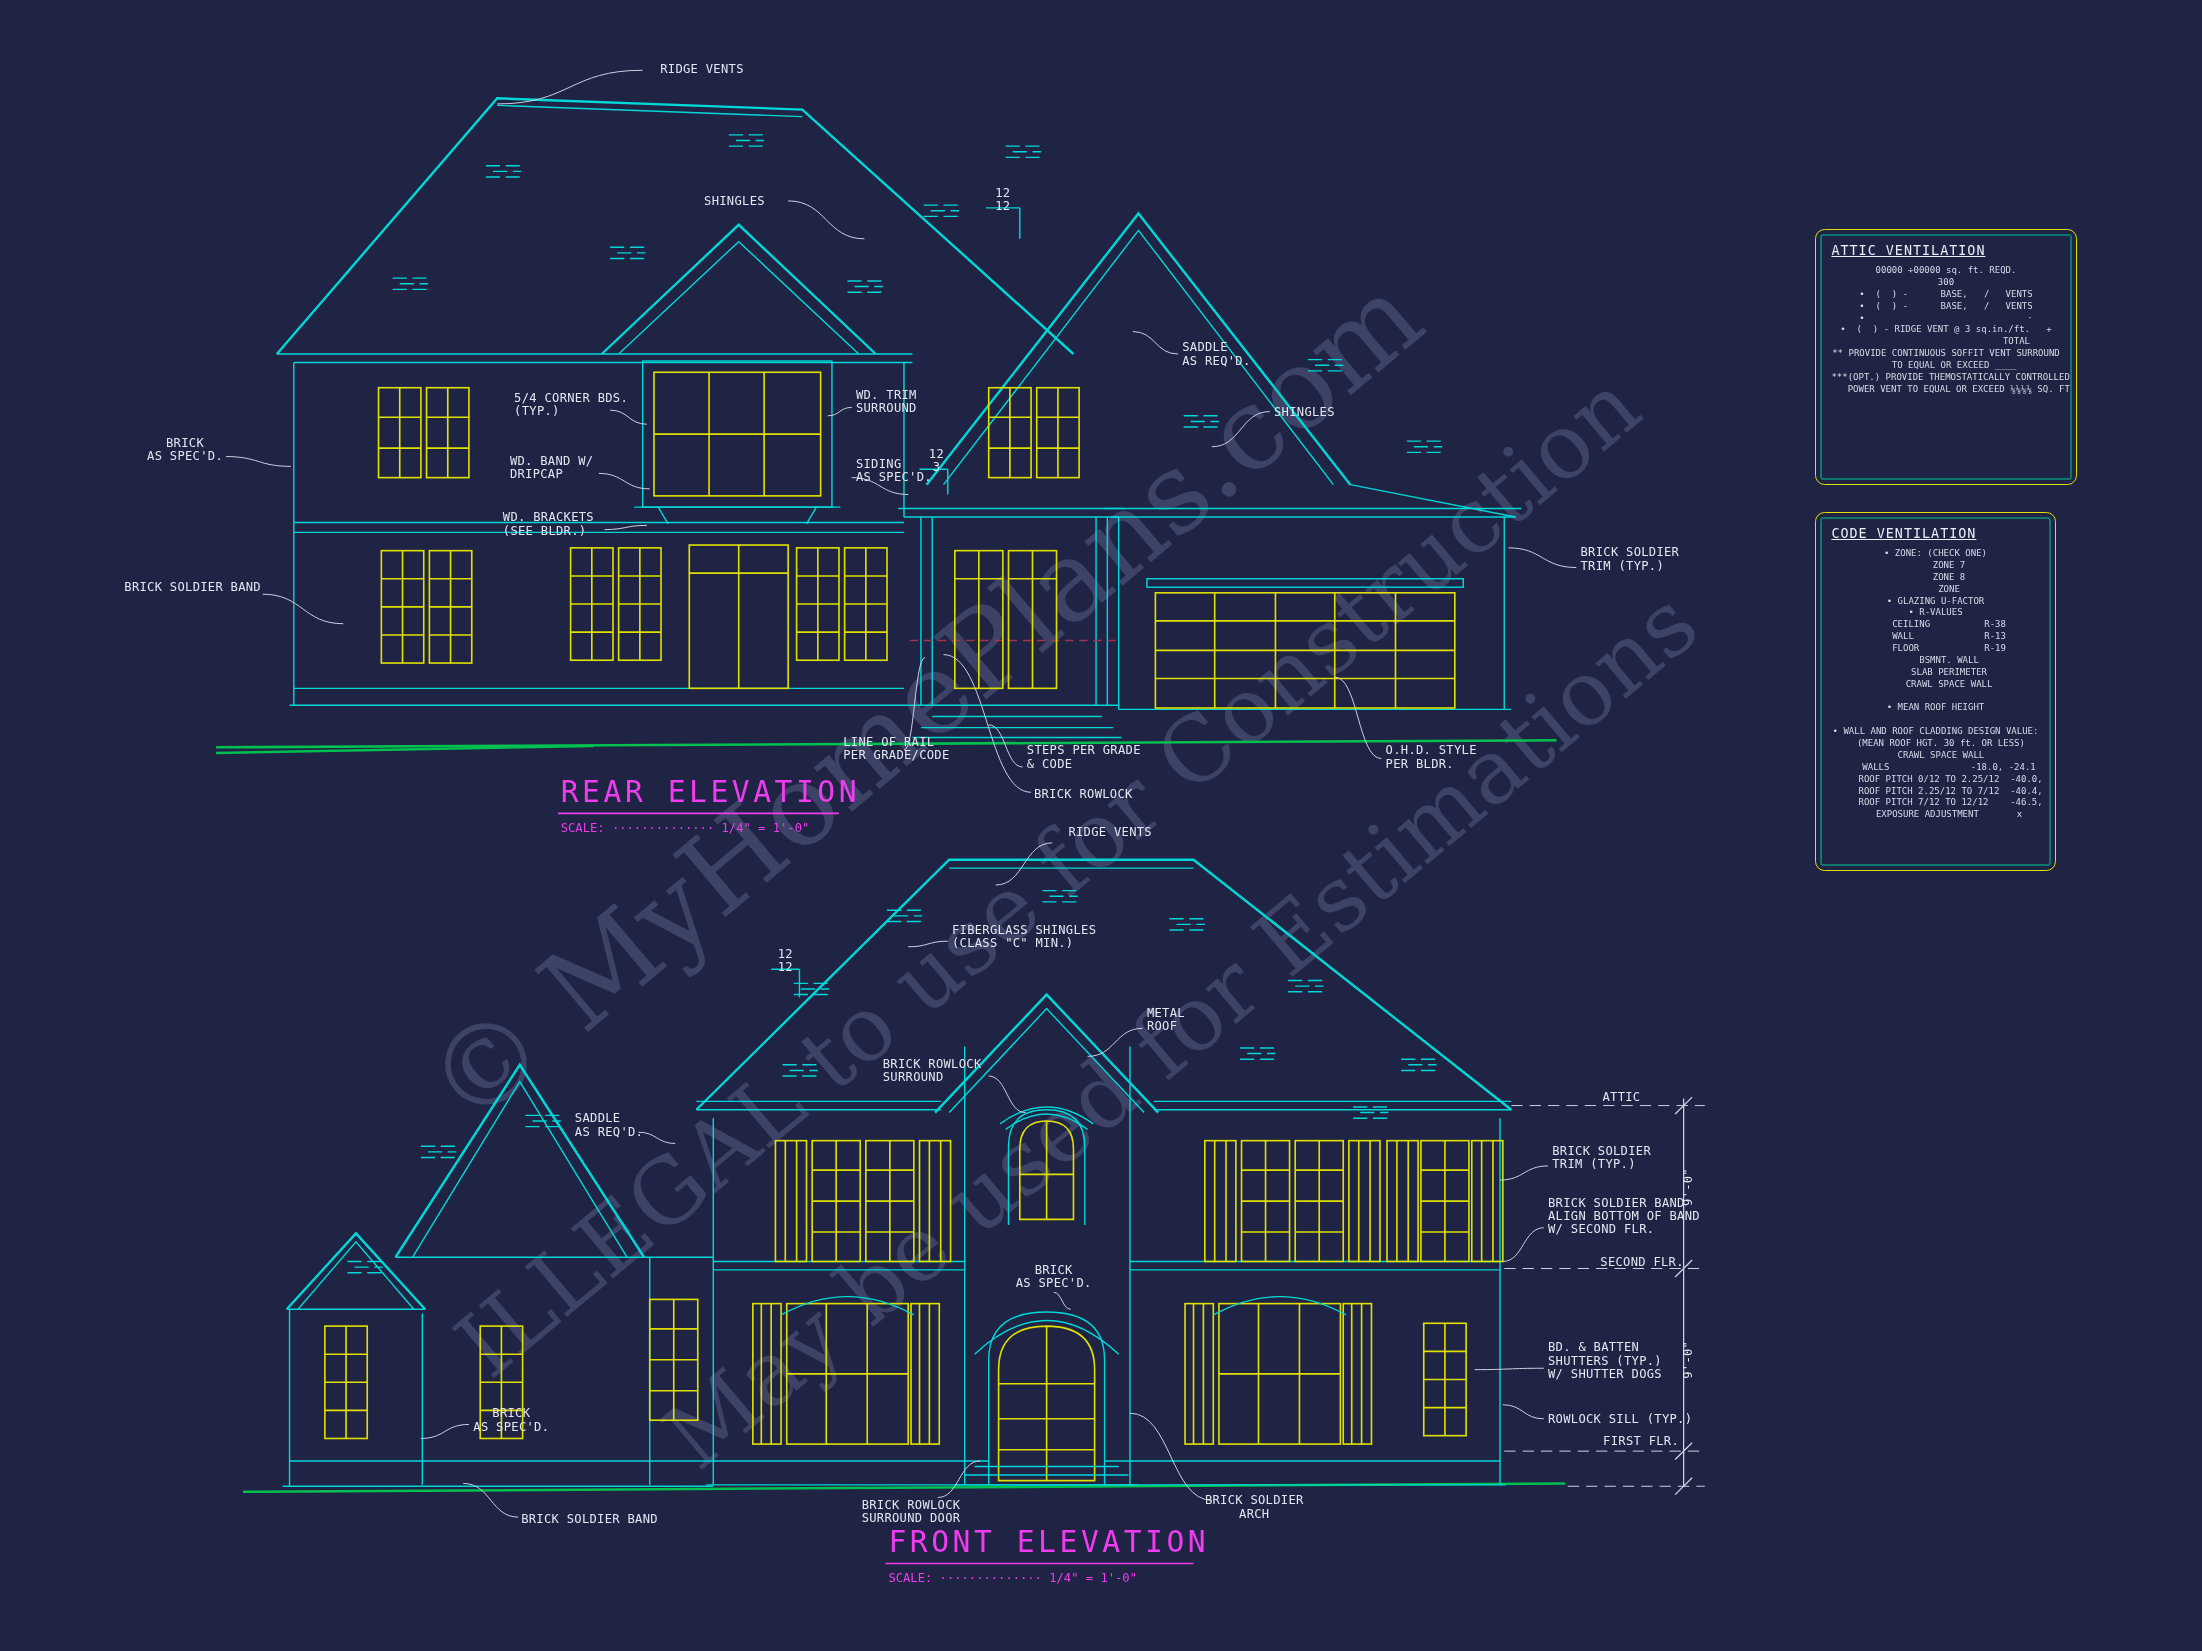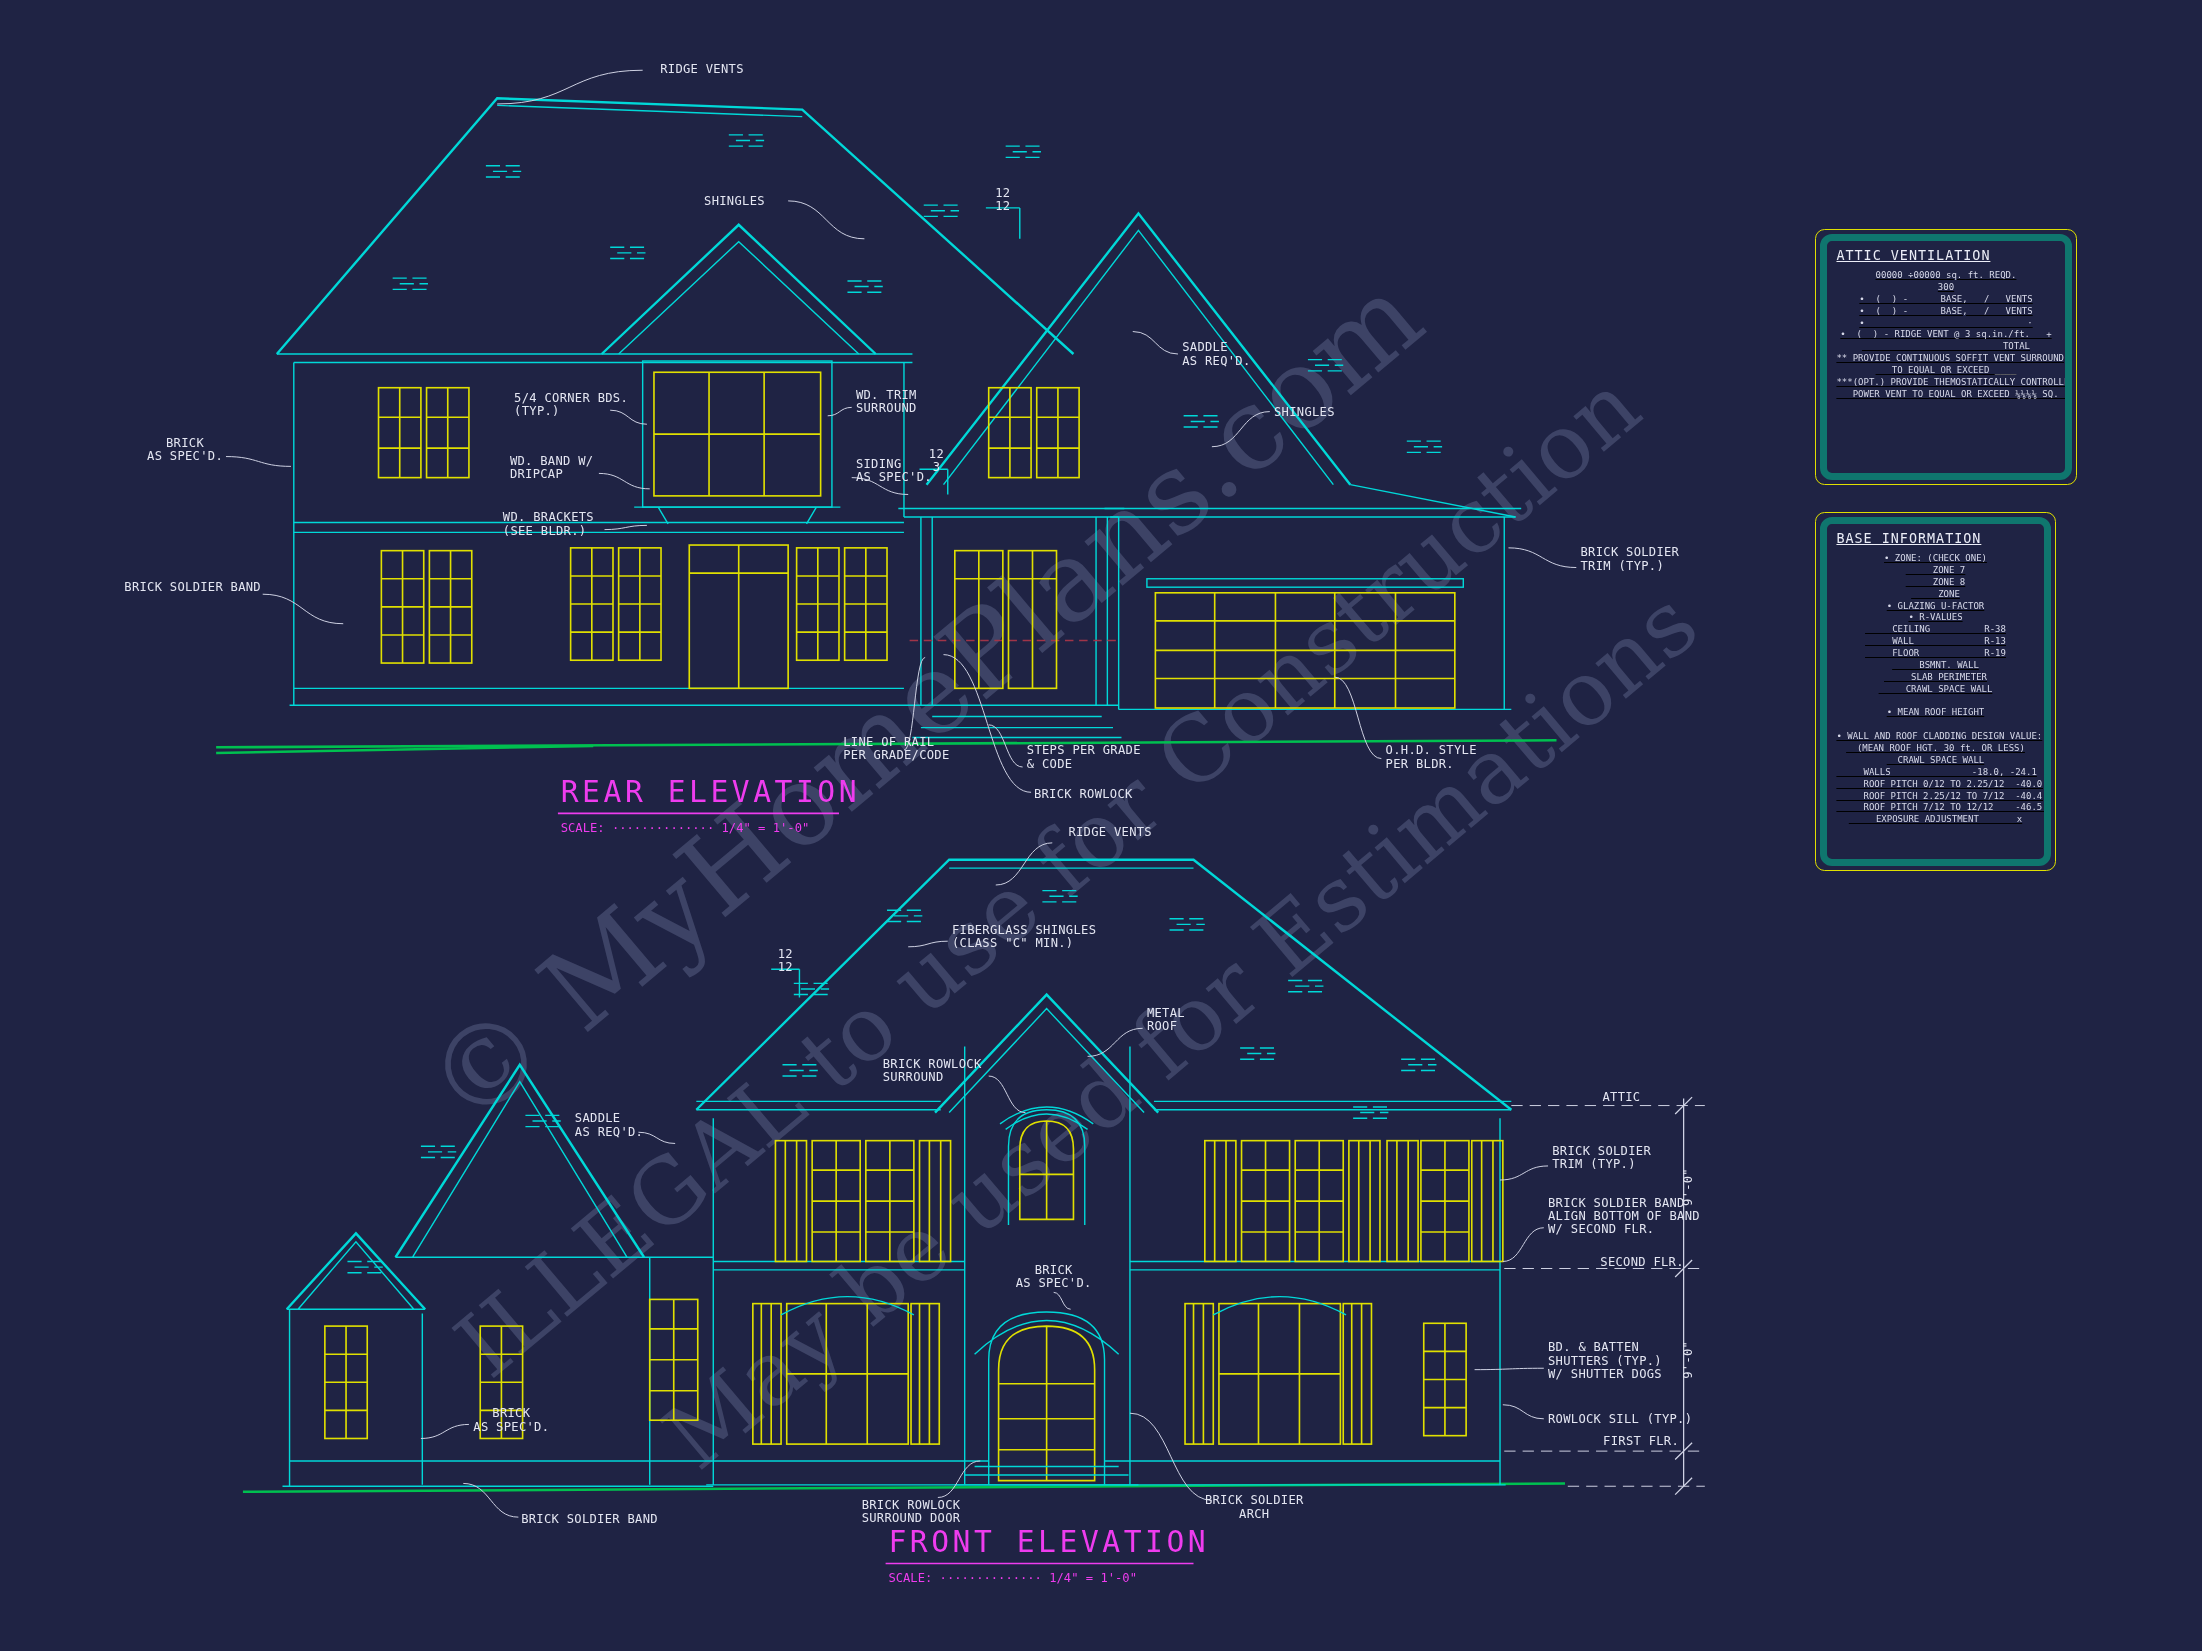--- a/index.html
+++ b/index.html
@@ -20,21 +20,21 @@
   .red-dash{stroke:#a03448;stroke-width:1;stroke-dasharray:6 4;}
   .ann{fill:#e4e6f2;font-size:8.6px;font-family:"DejaVu Sans Mono","Liberation Mono",monospace;letter-spacing:0.2px;}
   .title-text{fill:#ee3cee;font-size:21px;letter-spacing:2.5px;font-family:"DejaVu Sans Mono","Liberation Mono",monospace;}
   .scale-text{fill:#ee3cee;font-size:8.6px;font-family:"DejaVu Sans Mono","Liberation Mono",monospace;}
   .mg{stroke:#ee3cee;stroke-width:1.2;}
   .wm{fill:rgba(140,150,190,0.28);font-family:"DejaVu Serif","Liberation Serif",serif;}
   .wm-a{font-size:80px;}
   .wm-b{font-size:64px;}
   
   .panel{position:absolute;border:1.9px solid #e0e000;border-radius:9.6px;padding:3.8px;box-sizing:border-box;}
-  .panel-inner{border:7px solid #0f766e;border-radius:12px;height:100%;box-sizing:border-box;padding:7.6px 9.6px;overflow:hidden;text-decoration:underline;}
+  .panel-inner{border:2px solid #0f766e;border-radius:3px;height:100%;box-sizing:border-box;padding:7.6px 9.6px;overflow:hidden;}
   .panel-title{color:#eceef8;font-size:13.4px;letter-spacing:1px;text-decoration:underline;margin-bottom:6.7px;white-space:pre;}
   .panel-body{color:#d8daea;font-size:9px;line-height:1.32;margin:0;white-space:pre;font-family:inherit;text-align:center;}
 </style>
 </head>
 <body>
 
 <svg id="drawing" width="2202" height="1652" viewBox="0 0 1559 1176" preserveAspectRatio="none" xmlns="http://www.w3.org/2000/svg">
 
   <defs>
     <g id="win-a">
@@ -298,21 +298,21 @@
                           TOTAL
 ** PROVIDE CONTINUOUS SOFFIT VENT SURROUND
    TO EQUAL OR EXCEED ____
 ***(OPT.) PROVIDE THEMOSTATICALLY CONTROLLED
    POWER VENT TO EQUAL OR EXCEED ⅛⅛⅛⅛ SQ. FT.</pre>
   </div>
 </div>
 
 <div class="panel" id="panel-code" style="left:1815px;top:512px;width:241px;height:359px;">
   <div class="panel-inner">
-    <div class="panel-title">BASE INFORMATION</div>
+    <div class="panel-title">CODE VENTILATION</div>
     <pre class="panel-body">• ZONE: (CHECK ONE)
      ZONE 7
      ZONE 8
      ZONE
 • GLAZING U-FACTOR
 • R-VALUES
      CEILING          R-38
      WALL             R-13
      FLOOR            R-19
      BSMNT. WALL

